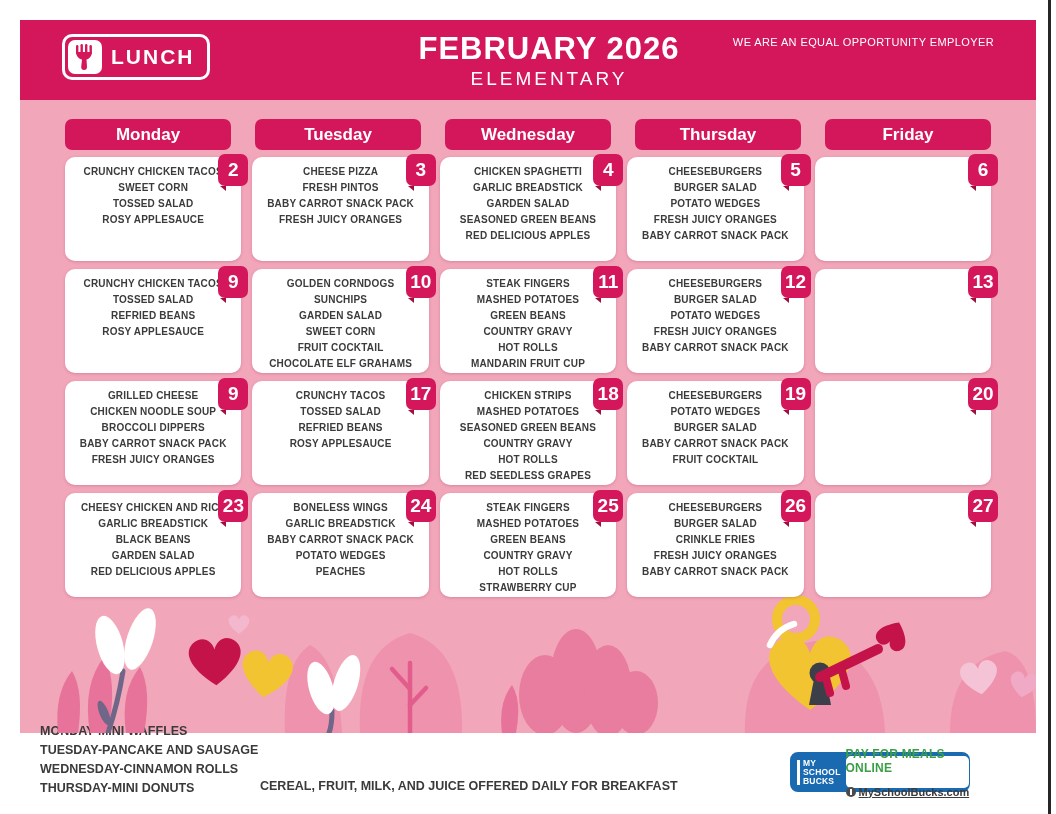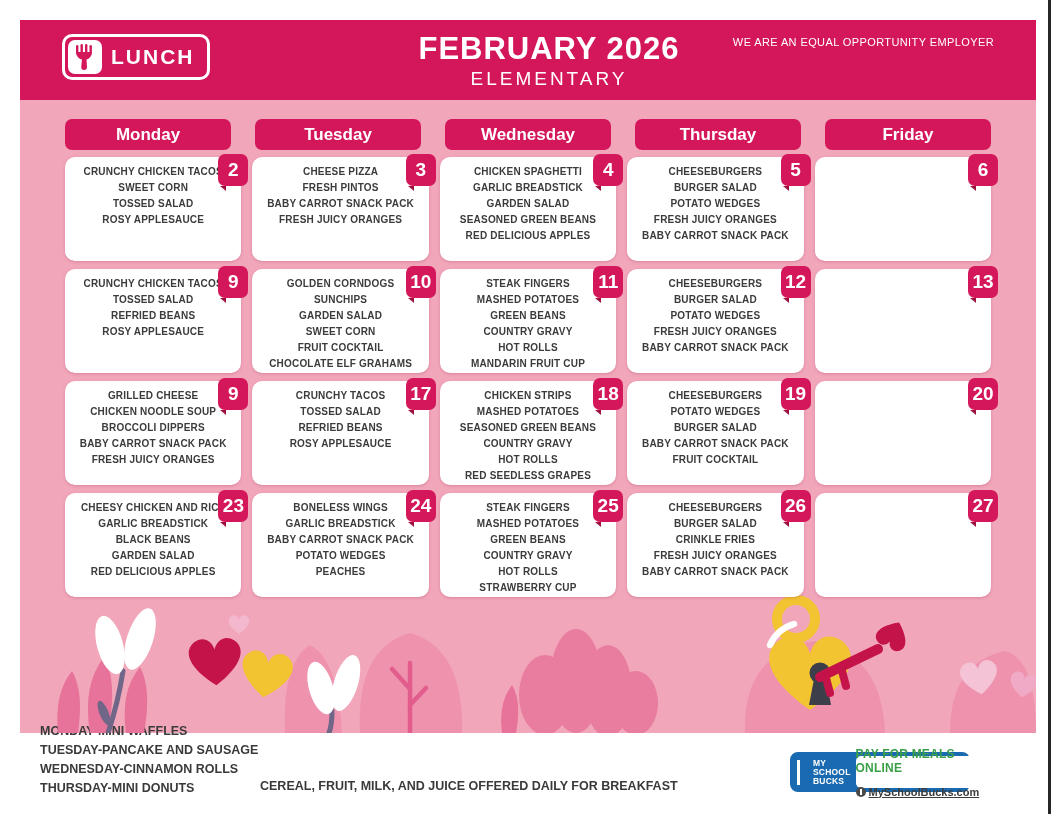--- a/index.html
+++ b/index.html
@@ -66,21 +66,21 @@
   }
   .daily-note {
     position:absolute; left:260px; top:779px;
     font-size:12.5px; font-weight:bold; color:#3a3a3a;
   }
   .msb {
     position:absolute; left:790px; top:752px; width:180px; height:40px;
     background:#1a6ab1; border:2px solid #1a6ab1; border-radius:8px;
     display:flex; align-items:center; box-sizing:border-box;
   }
-  .msb-left { display:flex; align-items:center; gap:13px; padding:0 5px 0 5px; }
+  .msb-left { display:flex; align-items:center; gap:3px; padding:0 5px 0 5px; }
   .msb-bar { width:3px; height:25px; background:#fff; }
   .msb-brand { color:#fff; font-size:8.5px; font-weight:bold; line-height:9px; letter-spacing:.2px; }
   .msb-right { flex:1; background:#fff; border-radius:5px; height:32px; margin-right:2px;
     display:flex; flex-direction:column; align-items:center; justify-content:center;gap:12px; }
   .msb-tagline { color:#3aa047; font-weight:bold; font-size:12px; letter-spacing:.2px; }
   .msb-url { color:#3b3b3b; font-weight:bold; font-size:11px;
     display:flex; align-items:center; gap:3px; line-height:11px;text-decoration:underline; }
   .msb-dot { width:10px; height:10px; border-radius:50%; background:#4a4a4a; position:relative; }
   .msb-dot::after { content:""; position:absolute; left:4px; top:2px; width:2px; height:6px; background:#fff; }
 

